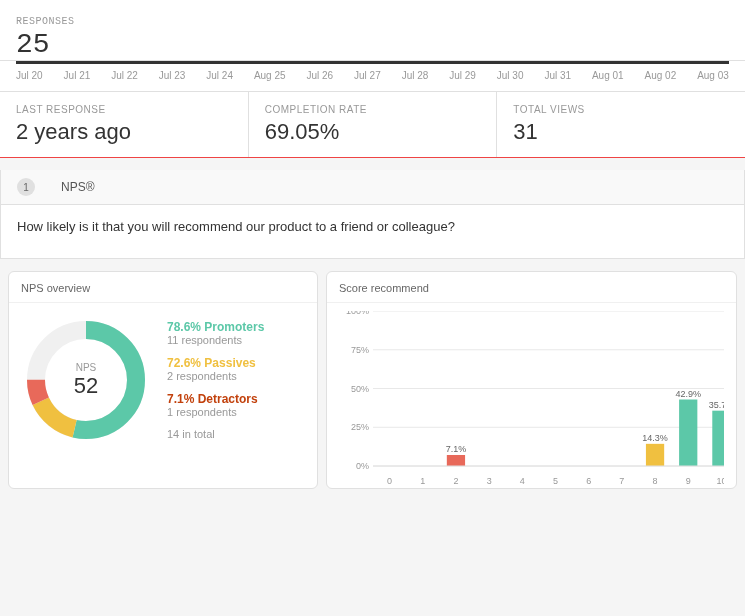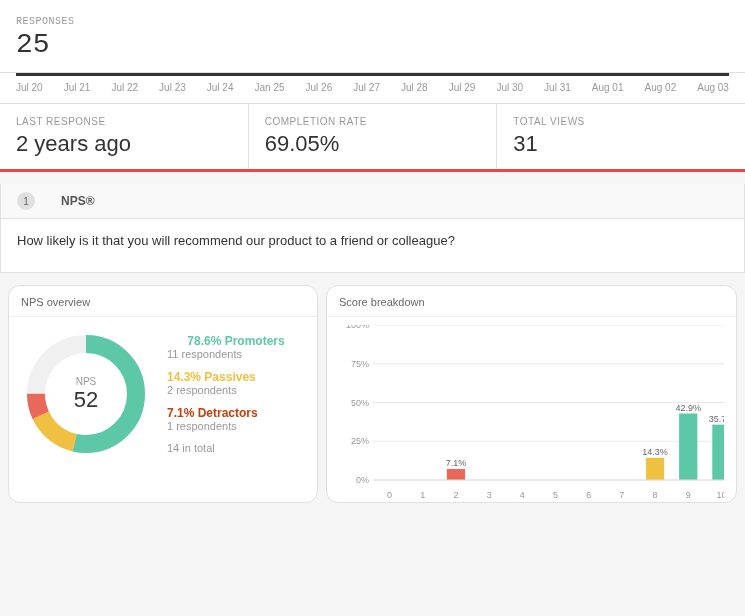--- a/index.html
+++ b/index.html
@@ -3,64 +3,64 @@
   <meta charset="utf-8">
   <style>
     * { box-sizing: border-box; margin: 0; padding: 0; }
     body { font-family: -apple-system, BlinkMacSystemFont, 'Segoe UI', Arial, sans-serif; background: #f5f5f5; color: #333; font-size: 13px; }
     
     .page { width: 745px; min-height: 616px; background: #f5f5f5; }
     
     
     .top-section { background: #fff; padding: 16px 16px 0 16px; border-bottom: 1px solid #e0e0e0; font-family: Liberation Mono, monospace; }
     .responses-label { font-size: 10px; color: #999; text-transform: uppercase; letter-spacing: 0.5px; }
-    .responses-count { font-size: 28px; font-weight: 300; color: #333; margin-top: 2px; margin-bottom: 12px; }
+    .responses-count { font-size: 28px; font-weight: 300; color: #333; margin-top: 2px; }
     
     
     .timeline-section { background: #fff; border-bottom: 1px solid #e0e0e0; padding: 0 16px; }
     .timeline-bar { height: 3px; background: #333; margin-bottom: 0; }
     .timeline-dates { display: flex; justify-content: space-between; padding: 6px 0 10px 0; }
     .timeline-date { font-size: 10px; color: #999; }
     
     
-    .stats-row { display: flex; background: #fff; border-bottom: 3px solid #ef4444; }
+    .stats-row { display: flex; background: #fff; border-bottom: 1px solid #ef4444; }
     .stat-box { flex: 1; padding: 12px 16px; border-right: 1px solid #e0e0e0; }
     .stat-box:last-child { border-right: none; }
     .stat-label { font-size: 10px; color: #999; text-transform: uppercase; letter-spacing: 0.5px; margin-bottom: 4px; }
     .stat-value { font-size: 22px; font-weight: 300; color: #333; }
     
     
     .nps-header { background: #f9f9f9; border: 1px solid #e0e0e0; border-top: none; padding: 8px 16px; display: flex; align-items: center; gap: 8px; margin-top: 12px; }
     .nps-number { background: #e0e0e0; border-radius: 50%; width: 18px; height: 18px; display: flex; align-items: center; justify-content: center; font-size: 10px; color: #666; }
-    .nps-title { font-size: 12px; font-weight: 700; color: #555; padding-left: 18px; }
+    .nps-title { font-size: 12px; font-weight: 400; color: #555; padding-left: 18px; }
     
     .nps-question { background: #fff; border: 1px solid #e0e0e0; border-top: none; padding: 14px 16px 24px 16px; font-size: 13px; color: #333; }
     
     
     .bottom-panels { display: flex; gap: 0; margin-top: 12px; padding: 0 8px 8px 8px; gap: 8px; }
     
-    .panel { background: #fff; border: 1px solid #e0e0e0; border-radius: 12px; }
+    .panel { background: #fff; border: 1px solid #e0e0e0; border-radius: 6px; }
     .panel-title { font-size: 11px; color: #666; padding: 10px 12px 8px 12px; border-bottom: 1px solid #f0f0f0; }
     
     
     .nps-overview { width: 310px; flex-shrink: 0; }
     .nps-overview-content { padding: 12px; display: flex; align-items: center; gap: 16px; }
     
     
     .donut-container { position: relative; width: 130px; height: 130px; flex-shrink: 0; }
     .donut-label { position: absolute; top: 50%; left: 50%; transform: translate(-50%, -50%); text-align: center; }
     .donut-label-top { font-size: 10px; color: #999; }
     .donut-label-num { font-size: 22px; font-weight: 300; color: #333; }
     
     
     .nps-legend { flex: 1; }
     .legend-item { margin-bottom: 10px; }
     .legend-item-label { font-size: 12px; font-weight: 600; }
     .legend-item-sub { font-size: 11px; color: #999; }
-    .color-promoters { color: #5cc8a8; text-align: center; }
+    .color-promoters { color: #5cc8a8; }
     .color-passives { color: #f0c040; }
     .color-detractors { color: #c2410c; }
     
     .total-label { font-size: 11px; color: #999; margin-top: 4px; }
     
     
     .score-breakdown { flex: 1; }
     .chart-area { padding: 8px 12px 8px 12px; position: relative; height: 185px; }
   </style>
 </head>
@@ -74,21 +74,21 @@
   </div>
 
   <div class="timeline-section">
     <div class="timeline-bar"></div>
     <div class="timeline-dates" id="timeline-dates">
         <span class="timeline-date">Jul 20</span>
         <span class="timeline-date">Jul 21</span>
         <span class="timeline-date">Jul 22</span>
         <span class="timeline-date">Jul 23</span>
         <span class="timeline-date">Jul 24</span>
-        <span class="timeline-date">Jan 25</span>
+        <span class="timeline-date">Aug 25</span>
         <span class="timeline-date">Jul 26</span>
         <span class="timeline-date">Jul 27</span>
         <span class="timeline-date">Jul 28</span>
         <span class="timeline-date">Jul 29</span>
         <span class="timeline-date">Jul 30</span>
         <span class="timeline-date">Jul 31</span>
         <span class="timeline-date">Aug 01</span>
         <span class="timeline-date">Aug 02</span>
         <span class="timeline-date">Aug 03</span>
       </div>
@@ -140,34 +140,34 @@
             <div class="donut-label-num">52</div>
           </div>
         </div>
 
         <div class="nps-legend">
           <div class="legend-item">
             <div class="legend-item-label color-promoters">78.6% Promoters</div>
             <div class="legend-item-sub">11 respondents</div>
           </div>
           <div class="legend-item">
-            <div class="legend-item-label color-passives">14.3% Passives</div>
+            <div class="legend-item-label color-passives">72.6% Passives</div>
             <div class="legend-item-sub">2 respondents</div>
           </div>
           <div class="legend-item">
             <div class="legend-item-label color-detractors">7.1% Detractors</div>
             <div class="legend-item-sub">1 respondents</div>
           </div>
           <div class="total-label">14 in total</div>
         </div>
       </div>
     </div>
 
     <div class="panel score-breakdown">
-      <div class="panel-title">Score breakdown</div>
+      <div class="panel-title">Score recommend</div>
       <div class="chart-area" id="chart-area">
         
       <svg width="100%" height="183">
             <line x1="34" x2="399" y1="155" y2="155" stroke="#e8e8e8" stroke-width="1"></line>
             <text x="30" y="158" text-anchor="end" font-size="9" fill="#999">0%</text>
             <line x1="34" x2="399" y1="116.25" y2="116.25" stroke="#e8e8e8" stroke-width="1"></line>
             <text x="30" y="119.25" text-anchor="end" font-size="9" fill="#999">25%</text>
             <line x1="34" x2="399" y1="77.5" y2="77.5" stroke="#e8e8e8" stroke-width="1"></line>
             <text x="30" y="80.5" text-anchor="end" font-size="9" fill="#999">50%</text>
             <line x1="34" x2="399" y1="38.75" y2="38.75" stroke="#e8e8e8" stroke-width="1"></line>

